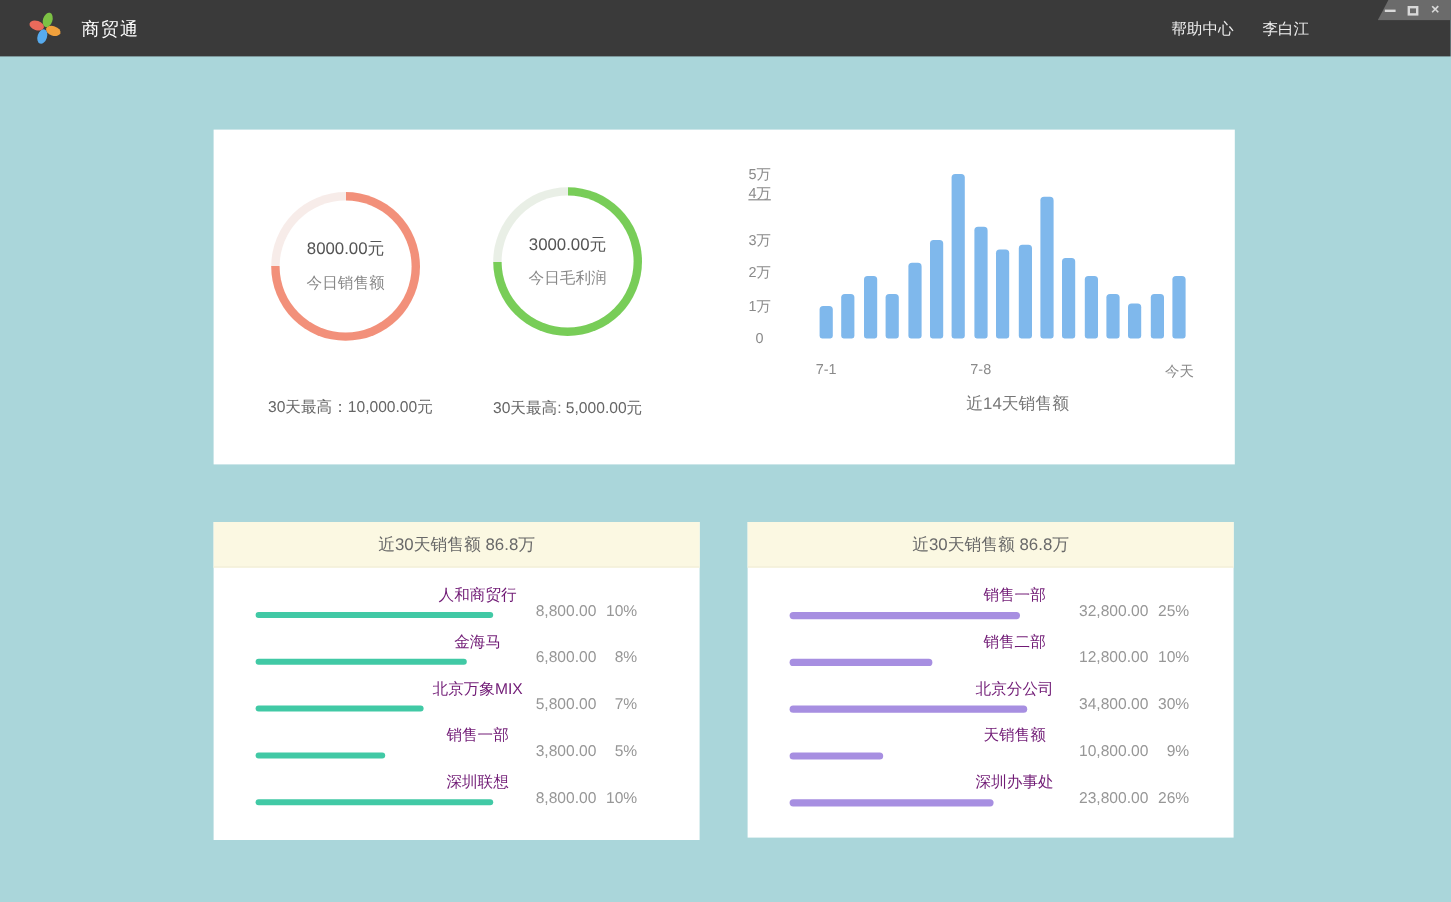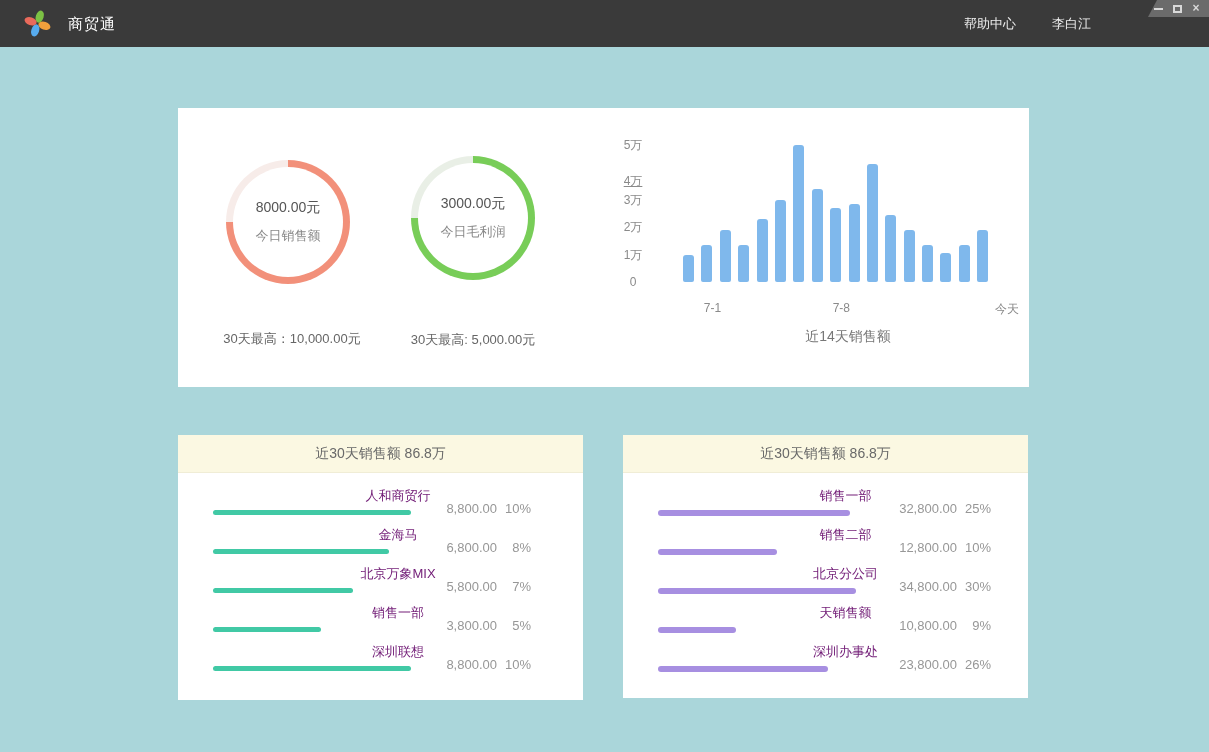--- a/index.html
+++ b/index.html
@@ -3,21 +3,21 @@
 <meta charset="utf-8">
 <style>
   * { margin:0; padding:0; box-sizing:border-box; }
   html,body { width:1209px; height:752px; overflow:hidden; }
   body { font-family:"Liberation Sans","DejaVu Sans",sans-serif; background:#AAD6DA; position:relative; }
 
   
   .titlebar { position:absolute; left:0; top:0; width:1209px; height:47px; background:#3A3A3A; }
   .logo { position:absolute; left:23px; top:9px; width:29px; height:29px; }
   .app-title { position:absolute; left:68px; top:15px; font-size:15px; color:#FFFFFF; letter-spacing:1px; }
-  .topnav { position:absolute; right:118px; top:0; height:47px; display:flex; align-items:center; gap:36px; }
+  .topnav { position:absolute; right:118px; top:0; height:47px; display:flex; align-items:center; gap:24px; }
   .topnav span { font-size:13px; color:#EDEDED; cursor:pointer; }
   .win-controls { position:absolute; right:0; top:0; width:61px; height:17px; background:#6B6B6B;
                   clip-path:polygon(9px 0,100% 0,100% 100%,0 100%);
                   display:flex; align-items:center; justify-content:flex-end; gap:9px; padding:0 8px 0 0; }
   .wc { display:inline-flex; align-items:center; justify-content:center; width:10px; height:11px; cursor:pointer; }
   .wc-min i { display:block; width:9px; height:2px; background:#D9D9D9; }
   .wc-max i { display:block; width:9px; height:8px; border:2px solid #D9D9D9; }
   .wc-close { color:#D9D9D9; font-size:12px; font-weight:bold; line-height:11px; }
 
   
@@ -35,21 +35,21 @@
   .gauge-value { font-size:14px; color:#555555; }
   .gauge-label { font-size:13px; color:#888888; }
   .gauge-footer { position:absolute; transform:translateX(-50%); font-size:13px; color:#666666; white-space:nowrap; }
 
   
   .chart-bars { position:absolute; left:505px; top:37px; width:306px; height:137px;
                 display:flex; align-items:flex-end; gap:7.4px; }
   .bar { width:11px; border-radius:3px 3px 2px 2px; }
   .chart-yaxis { position:absolute; left:425px; top:0; width:60px; height:174px; }
   .ytick { position:absolute; right:0; width:100%; text-align:center; font-size:12px; color:#8A8A8A; line-height:16px; }
-  .xlabel { position:absolute; top:193px; transform:translateX(-50%); font-size:12px; color:#8A8A8A; white-space:nowrap;margin-left:24px; }
+  .xlabel { position:absolute; top:193px; transform:translateX(-50%); font-size:12px; color:#8A8A8A; white-space:nowrap; }
   .chart-title { position:absolute; left:670px; top:220px; transform:translateX(-50%);
                  font-size:14px; color:#777777; white-space:nowrap; }
 
   
   .panel-header { height:38px; background:#FBF8E2; border-bottom:1px solid #F0EDD6;
                   display:flex; align-items:center; justify-content:center;
                   font-size:14px; color:#696969; }
   .panel-body { position:relative; padding-top:15px; }
   .prow { position:relative; height:39px; margin:0 0 0 35px; }
   .prow-name { font-size:13px; color:#701a75; line-height:15px;text-align:center; }
@@ -107,21 +107,21 @@
       <div class="gauge-label">今日毛利润</div>
     </div>
   </div>
   <div class="gauge-footer" style="left:295px; top:223px;">30天最高: 5,000.00元</div>
 
   <div class="chart-yaxis" id="chart-yaxis">
       <div class="ytick" style="bottom: -8px;">0</div>
       <div class="ytick" style="bottom: 19.4px;">1万</div>
       <div class="ytick" style="bottom: 46.8px;">2万</div>
       <div class="ytick" style="bottom: 74.2px;">3万</div>
-      <div class="ytick" style="bottom: 93px; text-decoration: underline;">4万</div>
+      <div class="ytick" style="bottom: 113px; text-decoration: underline;">4万</div>
       <div class="ytick" style="bottom: 129px;">5万</div>
     </div>
   <div class="chart-bars" id="chart-bars">
       <div class="bar" style="height: 27.4px; background: rgb(127, 184, 236);"></div>
       <div class="bar" style="height: 37px; background: rgb(127, 184, 236);"></div>
       <div class="bar" style="height: 52.1px; background: rgb(127, 184, 236);"></div>
       <div class="bar" style="height: 37px; background: rgb(127, 184, 236);"></div>
       <div class="bar" style="height: 63px; background: rgb(127, 184, 236);"></div>
       <div class="bar" style="height: 82.2px; background: rgb(127, 184, 236);"></div>
       <div class="bar" style="height: 137px; background: rgb(127, 184, 236);"></div>

